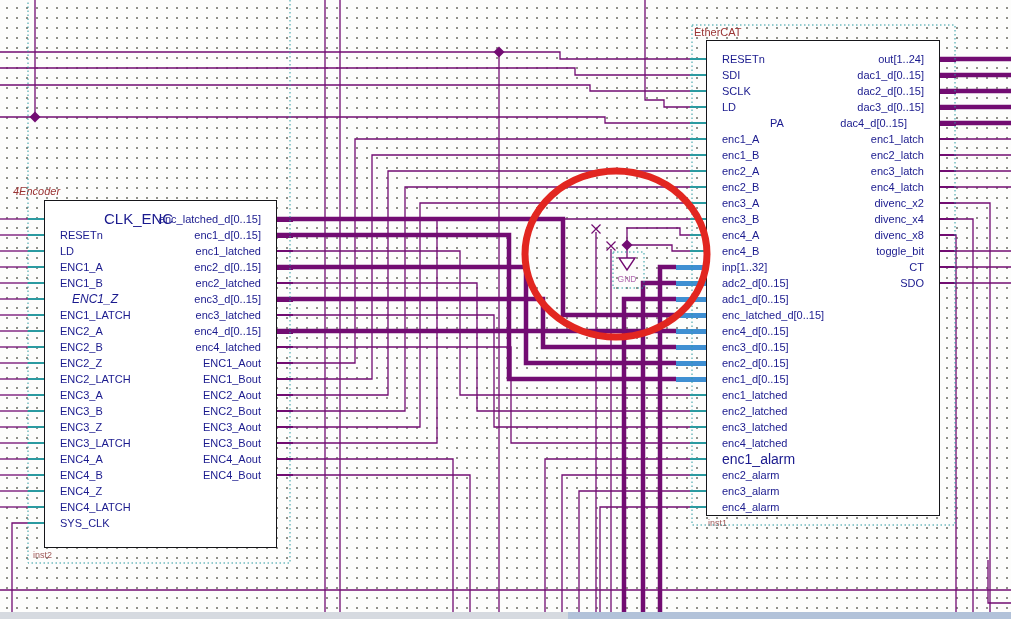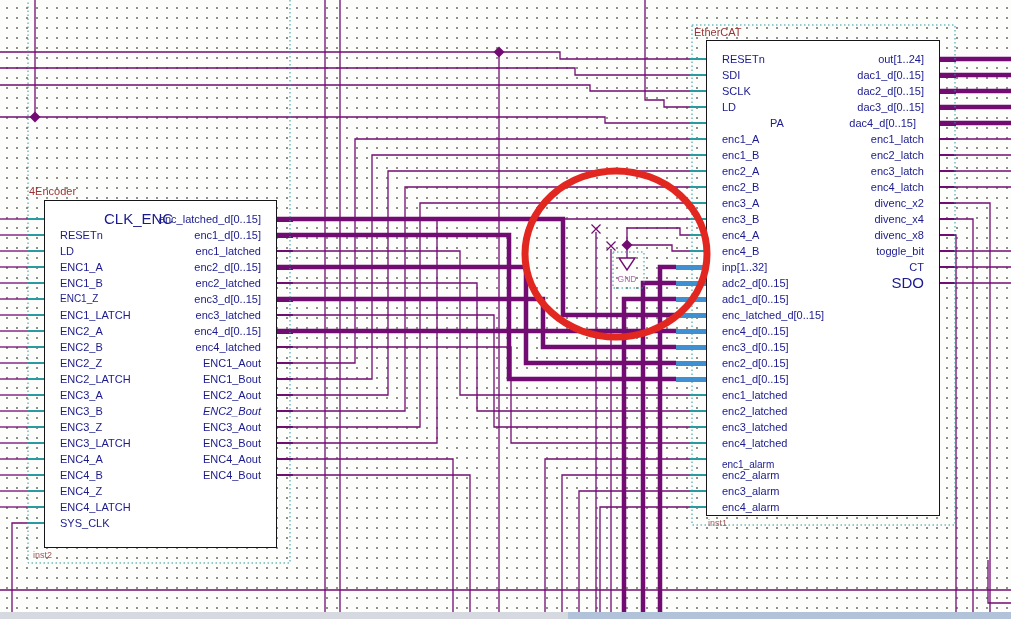--- a/index.html
+++ b/index.html
@@ -17,33 +17,33 @@
   #wirelayer{position:absolute;left:0;top:0;pointer-events:none;}
   #scroll-track{position:absolute;left:0;height:7px;bottom:0;width:100%;}
   #scroll-thumb{position:absolute;height:7px;bottom:0;}
 </style>
 </head>
 <body>
 
 <div id="canvas">
   <div id="blocks">
       <div class="block" style="left: 44px; top: 200px; width: 233px; height: 348px; border-color: rgb(22, 22, 26); background: rgb(255, 255, 255);"></div>
-      <div class="block-title" style="left: 29px; top: 185px; color: rgb(154, 52, 52);">4Encoder</div>
+      <div class="block-title" style="left: 13px; top: 185px; color: rgb(154, 52, 52); font-style: italic;">4Encoder</div>
       <div class="instance-label" style="left: 33px; top: 550px; color: rgb(160, 90, 90);">inst2</div>
       <div class="port-label" style="left: 60px; top: 213px; color: rgb(26, 26, 142); font-size: 15px; margin-left: 44px;">CLK_ENC</div>
       <div class="pin-stub" style="left: 28px; top: 218px; width: 16px; height: 2px; background: rgb(42, 154, 160);"></div>
       <div class="port-label" style="left: 60px; top: 229px; color: rgb(26, 26, 142); font-size: 11px;">RESETn</div>
       <div class="pin-stub" style="left: 28px; top: 234px; width: 16px; height: 2px; background: rgb(42, 154, 160);"></div>
       <div class="port-label" style="left: 60px; top: 245px; color: rgb(26, 26, 142); font-size: 11px;">LD</div>
       <div class="pin-stub" style="left: 28px; top: 250px; width: 16px; height: 2px; background: rgb(42, 154, 160);"></div>
       <div class="port-label" style="left: 60px; top: 261px; color: rgb(26, 26, 142); font-size: 11px;">ENC1_A</div>
       <div class="pin-stub" style="left: 28px; top: 266px; width: 16px; height: 2px; background: rgb(42, 154, 160);"></div>
       <div class="port-label" style="left: 60px; top: 277px; color: rgb(26, 26, 142); font-size: 11px;">ENC1_B</div>
       <div class="pin-stub" style="left: 28px; top: 282px; width: 16px; height: 2px; background: rgb(42, 154, 160);"></div>
-      <div class="port-label" style="left: 60px; top: 293px; color: rgb(26, 26, 142); font-size: 10px;">ENC1_Z</div>
+      <div class="port-label" style="left: 72px; top: 293px; color: rgb(26, 26, 142); font-size: 12px; font-style: italic;">ENC1_Z</div>
       <div class="pin-stub" style="left: 28px; top: 298px; width: 16px; height: 2px; background: rgb(42, 154, 160);"></div>
       <div class="port-label" style="left: 60px; top: 309px; color: rgb(26, 26, 142); font-size: 11px;">ENC1_LATCH</div>
       <div class="pin-stub" style="left: 28px; top: 314px; width: 16px; height: 2px; background: rgb(42, 154, 160);"></div>
       <div class="port-label" style="left: 60px; top: 325px; color: rgb(26, 26, 142); font-size: 11px;">ENC2_A</div>
       <div class="pin-stub" style="left: 28px; top: 330px; width: 16px; height: 2px; background: rgb(42, 154, 160);"></div>
       <div class="port-label" style="left: 60px; top: 341px; color: rgb(26, 26, 142); font-size: 11px;">ENC2_B</div>
       <div class="pin-stub" style="left: 28px; top: 346px; width: 16px; height: 2px; background: rgb(42, 154, 160);"></div>
       <div class="port-label" style="left: 60px; top: 357px; color: rgb(26, 26, 142); font-size: 11px;">ENC2_Z</div>
       <div class="pin-stub" style="left: 28px; top: 362px; width: 16px; height: 2px; background: rgb(42, 154, 160);"></div>
       <div class="port-label" style="left: 60px; top: 373px; color: rgb(26, 26, 142); font-size: 11px;">ENC2_LATCH</div>
@@ -83,21 +83,21 @@
       <div class="port-label" style="right: 750px; top: 325px; color: rgb(26, 26, 142); font-size: 11px; text-align: right;">enc4_d[0..15]</div>
       <div class="pin-stub" style="left: 277px; top: 328.5px; width: 16px; height: 5px; background: rgb(114, 12, 114);"></div>
       <div class="port-label" style="right: 750px; top: 341px; color: rgb(26, 26, 142); font-size: 11px; text-align: right;">enc4_latched</div>
       <div class="pin-stub" style="left: 277px; top: 346px; width: 16px; height: 2px; background: rgb(114, 12, 114);"></div>
       <div class="port-label" style="right: 750px; top: 357px; color: rgb(26, 26, 142); font-size: 11px; text-align: right;">ENC1_Aout</div>
       <div class="pin-stub" style="left: 277px; top: 362px; width: 16px; height: 2px; background: rgb(114, 12, 114);"></div>
       <div class="port-label" style="right: 750px; top: 373px; color: rgb(26, 26, 142); font-size: 11px; text-align: right;">ENC1_Bout</div>
       <div class="pin-stub" style="left: 277px; top: 378px; width: 16px; height: 2px; background: rgb(114, 12, 114);"></div>
       <div class="port-label" style="right: 750px; top: 389px; color: rgb(26, 26, 142); font-size: 11px; text-align: right;">ENC2_Aout</div>
       <div class="pin-stub" style="left: 277px; top: 394px; width: 16px; height: 2px; background: rgb(114, 12, 114);"></div>
-      <div class="port-label" style="right: 750px; top: 405px; color: rgb(26, 26, 142); font-size: 11px; text-align: right; font-style: italic;">ENC2_Bout</div>
+      <div class="port-label" style="right: 750px; top: 405px; color: rgb(26, 26, 142); font-size: 11px; text-align: right;">ENC2_Bout</div>
       <div class="pin-stub" style="left: 277px; top: 410px; width: 16px; height: 2px; background: rgb(114, 12, 114);"></div>
       <div class="port-label" style="right: 750px; top: 421px; color: rgb(26, 26, 142); font-size: 11px; text-align: right;">ENC3_Aout</div>
       <div class="pin-stub" style="left: 277px; top: 426px; width: 16px; height: 2px; background: rgb(114, 12, 114);"></div>
       <div class="port-label" style="right: 750px; top: 437px; color: rgb(26, 26, 142); font-size: 11px; text-align: right;">ENC3_Bout</div>
       <div class="pin-stub" style="left: 277px; top: 442px; width: 16px; height: 2px; background: rgb(114, 12, 114);"></div>
       <div class="port-label" style="right: 750px; top: 453px; color: rgb(26, 26, 142); font-size: 11px; text-align: right;">ENC4_Aout</div>
       <div class="pin-stub" style="left: 277px; top: 458px; width: 16px; height: 2px; background: rgb(114, 12, 114);"></div>
       <div class="port-label" style="right: 750px; top: 469px; color: rgb(26, 26, 142); font-size: 11px; text-align: right;">ENC4_Bout</div>
       <div class="pin-stub" style="left: 277px; top: 474px; width: 16px; height: 2px; background: rgb(114, 12, 114);"></div>
       <div class="block" style="left: 706px; top: 40px; width: 234px; height: 476px; border-color: rgb(22, 22, 26); background: rgb(255, 255, 255);"></div>
@@ -146,57 +146,57 @@
       <div class="port-label" style="left: 722px; top: 373px; color: rgb(26, 26, 142); font-size: 11px;">enc1_d[0..15]</div>
       <div class="pin-stub" style="left: 676px; top: 376.5px; width: 30px; height: 5px; background: rgb(63, 143, 210);"></div>
       <div class="port-label" style="left: 722px; top: 389px; color: rgb(26, 26, 142); font-size: 11px;">enc1_latched</div>
       <div class="pin-stub" style="left: 690px; top: 394px; width: 16px; height: 2px; background: rgb(42, 154, 160);"></div>
       <div class="port-label" style="left: 722px; top: 405px; color: rgb(26, 26, 142); font-size: 11px;">enc2_latched</div>
       <div class="pin-stub" style="left: 690px; top: 410px; width: 16px; height: 2px; background: rgb(42, 154, 160);"></div>
       <div class="port-label" style="left: 722px; top: 421px; color: rgb(26, 26, 142); font-size: 11px;">enc3_latched</div>
       <div class="pin-stub" style="left: 690px; top: 426px; width: 16px; height: 2px; background: rgb(42, 154, 160);"></div>
       <div class="port-label" style="left: 722px; top: 437px; color: rgb(26, 26, 142); font-size: 11px;">enc4_latched</div>
       <div class="pin-stub" style="left: 690px; top: 442px; width: 16px; height: 2px; background: rgb(42, 154, 160);"></div>
-      <div class="port-label" style="left: 722px; top: 453px; color: rgb(26, 26, 142); font-size: 10px; margin-top: 6px;">enc1_alarm</div>
+      <div class="port-label" style="left: 722px; top: 453px; color: rgb(26, 26, 142); font-size: 14px;">enc1_alarm</div>
       <div class="pin-stub" style="left: 690px; top: 458px; width: 16px; height: 2px; background: rgb(42, 154, 160);"></div>
       <div class="port-label" style="left: 722px; top: 469px; color: rgb(26, 26, 142); font-size: 11px;">enc2_alarm</div>
       <div class="pin-stub" style="left: 690px; top: 474px; width: 16px; height: 2px; background: rgb(42, 154, 160);"></div>
       <div class="port-label" style="left: 722px; top: 485px; color: rgb(26, 26, 142); font-size: 11px;">enc3_alarm</div>
       <div class="pin-stub" style="left: 690px; top: 490px; width: 16px; height: 2px; background: rgb(42, 154, 160);"></div>
       <div class="port-label" style="left: 722px; top: 501px; color: rgb(26, 26, 142); font-size: 11px;">enc4_alarm</div>
       <div class="pin-stub" style="left: 690px; top: 506px; width: 16px; height: 2px; background: rgb(42, 154, 160);"></div>
       <div class="port-label" style="right: 87px; top: 53px; color: rgb(26, 26, 142); font-size: 11px; text-align: right;">out[1..24]</div>
       <div class="pin-stub" style="left: 940px; top: 56.5px; width: 16px; height: 5px; background: rgb(114, 12, 114);"></div>
       <div class="port-label" style="right: 87px; top: 69px; color: rgb(26, 26, 142); font-size: 11px; text-align: right;">dac1_d[0..15]</div>
       <div class="pin-stub" style="left: 940px; top: 72.5px; width: 16px; height: 5px; background: rgb(114, 12, 114);"></div>
       <div class="port-label" style="right: 87px; top: 85px; color: rgb(26, 26, 142); font-size: 11px; text-align: right;">dac2_d[0..15]</div>
       <div class="pin-stub" style="left: 940px; top: 88.5px; width: 16px; height: 5px; background: rgb(114, 12, 114);"></div>
       <div class="port-label" style="right: 87px; top: 101px; color: rgb(26, 26, 142); font-size: 11px; text-align: left;">dac3_d[0..15]</div>
       <div class="pin-stub" style="left: 940px; top: 104.5px; width: 16px; height: 5px; background: rgb(114, 12, 114);"></div>
-      <div class="port-label" style="right: 95px; top: 117px; color: rgb(26, 26, 142); font-size: 11px; text-align: right;">dac4_d[0..15]</div>
+      <div class="port-label" style="right: 104px; top: 117px; color: rgb(26, 26, 142); font-size: 11px; text-align: right;">dac4_d[0..15]</div>
       <div class="pin-stub" style="left: 940px; top: 120.5px; width: 16px; height: 5px; background: rgb(114, 12, 114);"></div>
       <div class="port-label" style="right: 87px; top: 133px; color: rgb(26, 26, 142); font-size: 11px; text-align: right;">enc1_latch</div>
       <div class="pin-stub" style="left: 940px; top: 138px; width: 16px; height: 2px; background: rgb(114, 12, 114);"></div>
       <div class="port-label" style="right: 87px; top: 149px; color: rgb(26, 26, 142); font-size: 11px; text-align: right;">enc2_latch</div>
       <div class="pin-stub" style="left: 940px; top: 154px; width: 16px; height: 2px; background: rgb(114, 12, 114);"></div>
       <div class="port-label" style="right: 87px; top: 165px; color: rgb(26, 26, 142); font-size: 11px; text-align: right;">enc3_latch</div>
       <div class="pin-stub" style="left: 940px; top: 170px; width: 16px; height: 2px; background: rgb(114, 12, 114);"></div>
       <div class="port-label" style="right: 87px; top: 181px; color: rgb(26, 26, 142); font-size: 11px; text-align: right;">enc4_latch</div>
       <div class="pin-stub" style="left: 940px; top: 186px; width: 16px; height: 2px; background: rgb(114, 12, 114);"></div>
       <div class="port-label" style="right: 87px; top: 197px; color: rgb(26, 26, 142); font-size: 11px; text-align: right;">divenc_x2</div>
       <div class="pin-stub" style="left: 940px; top: 202px; width: 16px; height: 2px; background: rgb(114, 12, 114);"></div>
       <div class="port-label" style="right: 87px; top: 213px; color: rgb(26, 26, 142); font-size: 11px; text-align: right;">divenc_x4</div>
       <div class="pin-stub" style="left: 940px; top: 218px; width: 16px; height: 2px; background: rgb(114, 12, 114);"></div>
       <div class="port-label" style="right: 87px; top: 229px; color: rgb(26, 26, 142); font-size: 11px; text-align: right;">divenc_x8</div>
       <div class="pin-stub" style="left: 940px; top: 234px; width: 16px; height: 2px; background: rgb(114, 12, 114);"></div>
       <div class="port-label" style="right: 87px; top: 245px; color: rgb(26, 26, 142); font-size: 11px; text-align: right;">toggle_bit</div>
       <div class="pin-stub" style="left: 940px; top: 250px; width: 16px; height: 2px; background: rgb(114, 12, 114);"></div>
       <div class="port-label" style="right: 87px; top: 261px; color: rgb(26, 26, 142); font-size: 11px; text-align: left;">CT</div>
       <div class="pin-stub" style="left: 940px; top: 266px; width: 16px; height: 2px; background: rgb(114, 12, 114);"></div>
-      <div class="port-label" style="right: 87px; top: 277px; color: rgb(26, 26, 142); font-size: 15px; text-align: center;">SDO</div>
+      <div class="port-label" style="right: 87px; top: 277px; color: rgb(26, 26, 142); font-size: 11px; text-align: center;">SDO</div>
       <div class="pin-stub" style="left: 940px; top: 282px; width: 16px; height: 2px; background: rgb(114, 12, 114);"></div>
     </div>
   <svg id="wirelayer" width="1011" height="619" viewBox="0 0 1011 619">
       <polyline points="0,219 28,219" fill="none" stroke="#720c72" stroke-width="1.3"></polyline>
       <polyline points="0,235 28,235" fill="none" stroke="#720c72" stroke-width="1.3"></polyline>
       <polyline points="0,251 28,251" fill="none" stroke="#720c72" stroke-width="1.3"></polyline>
       <polyline points="0,267 28,267" fill="none" stroke="#720c72" stroke-width="1.3"></polyline>
       <polyline points="0,283 28,283" fill="none" stroke="#720c72" stroke-width="1.3"></polyline>
       <polyline points="0,299 28,299" fill="none" stroke="#720c72" stroke-width="1.3"></polyline>
       <polyline points="0,315 28,315" fill="none" stroke="#720c72" stroke-width="1.3"></polyline>

